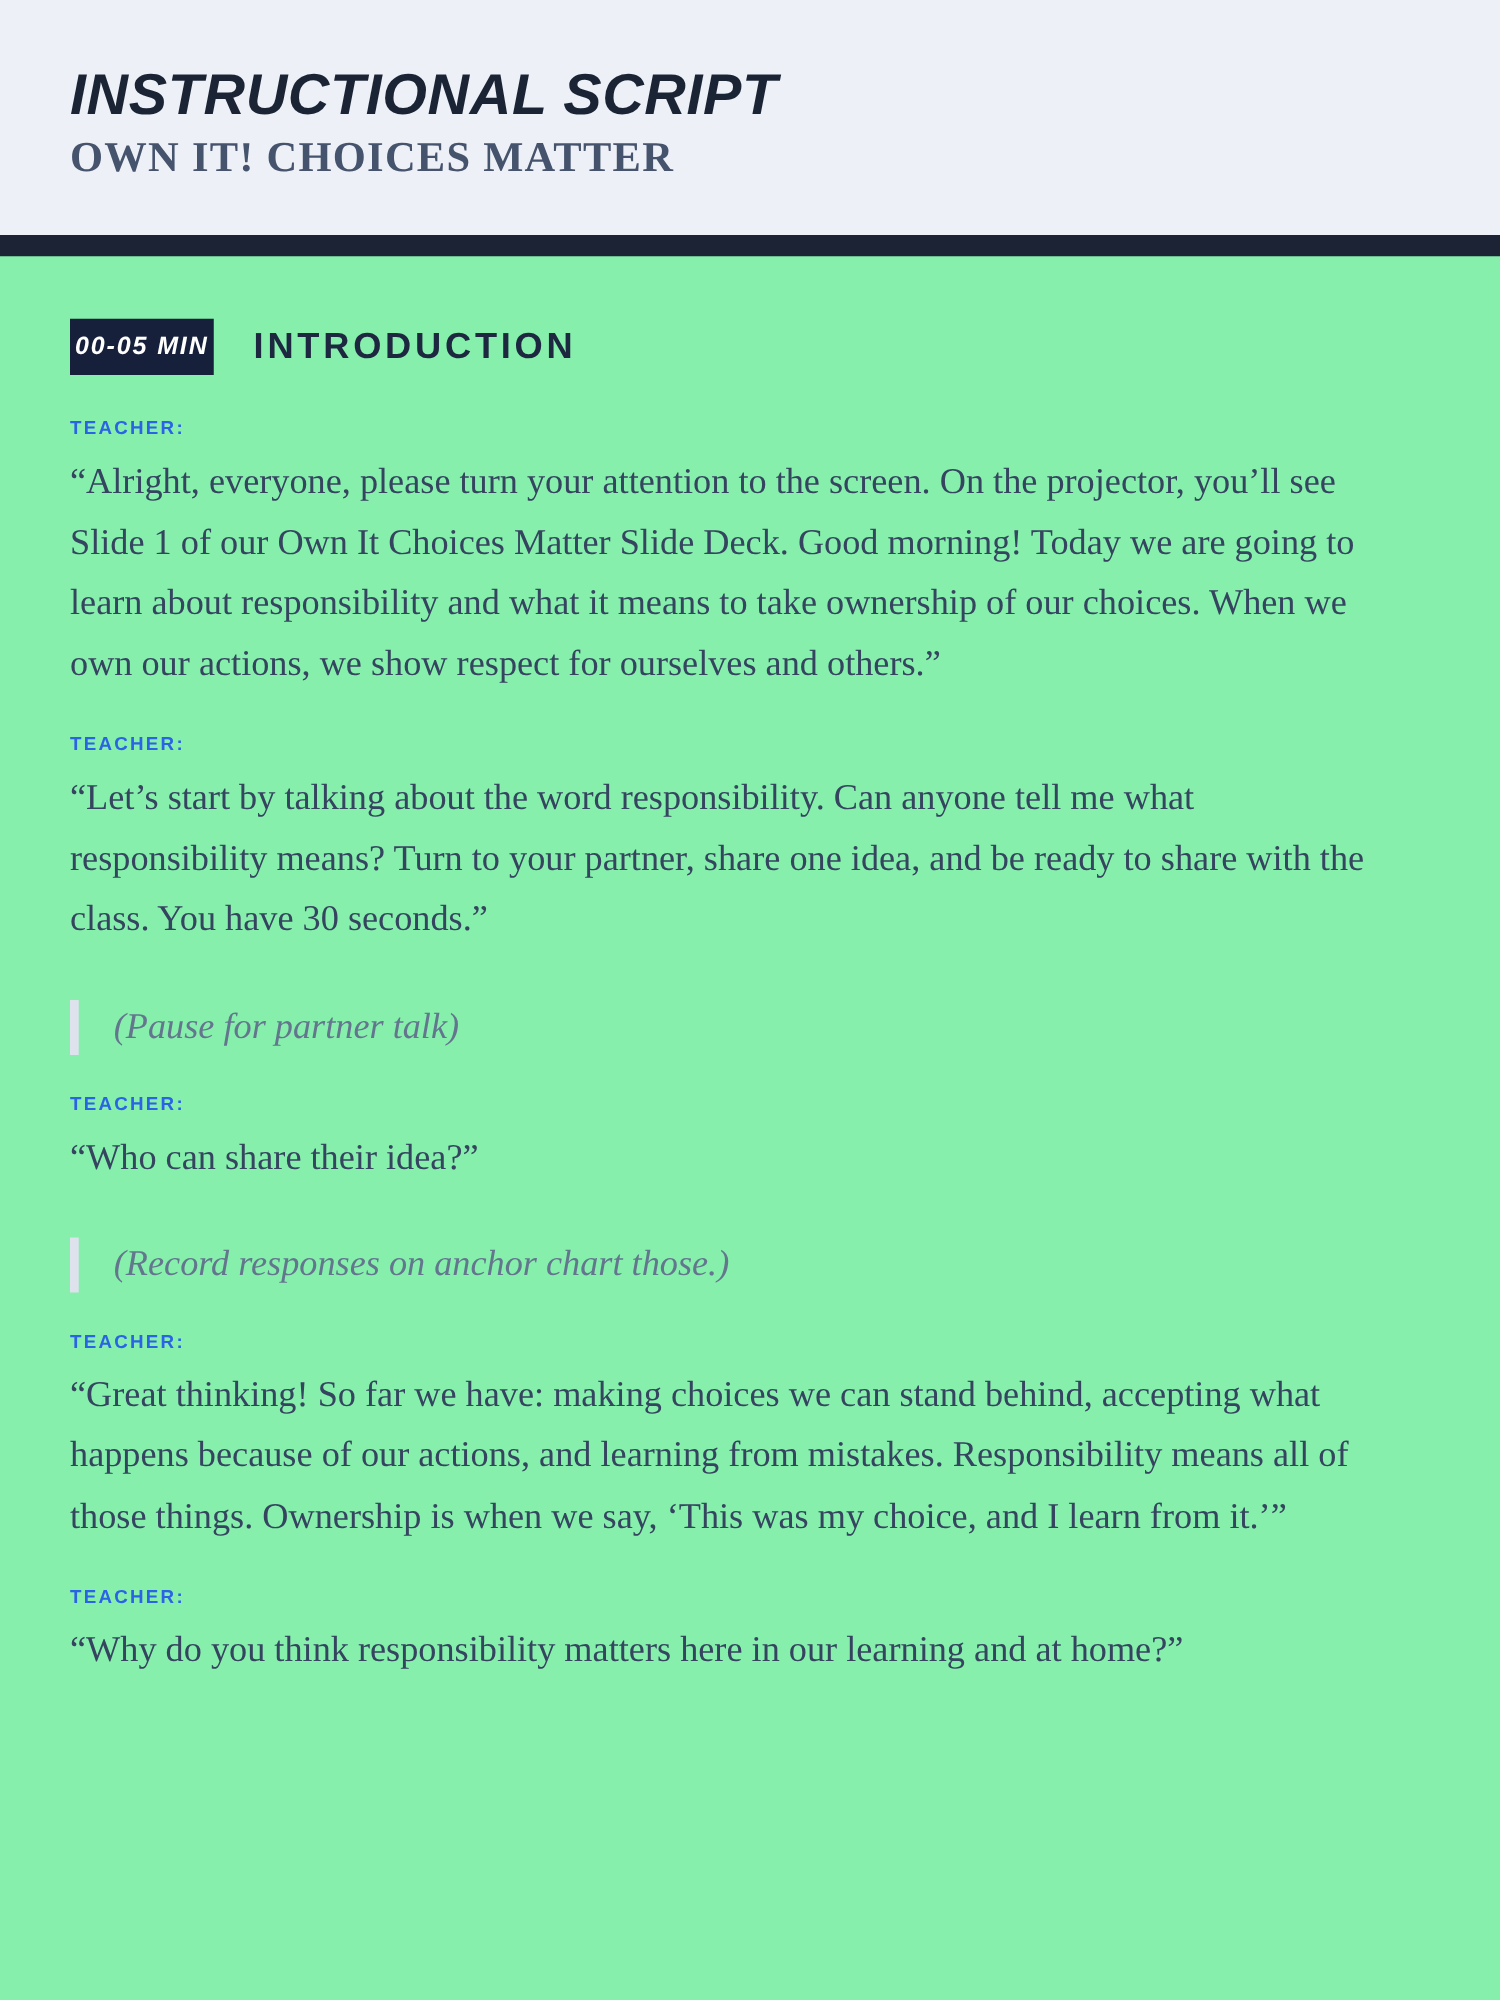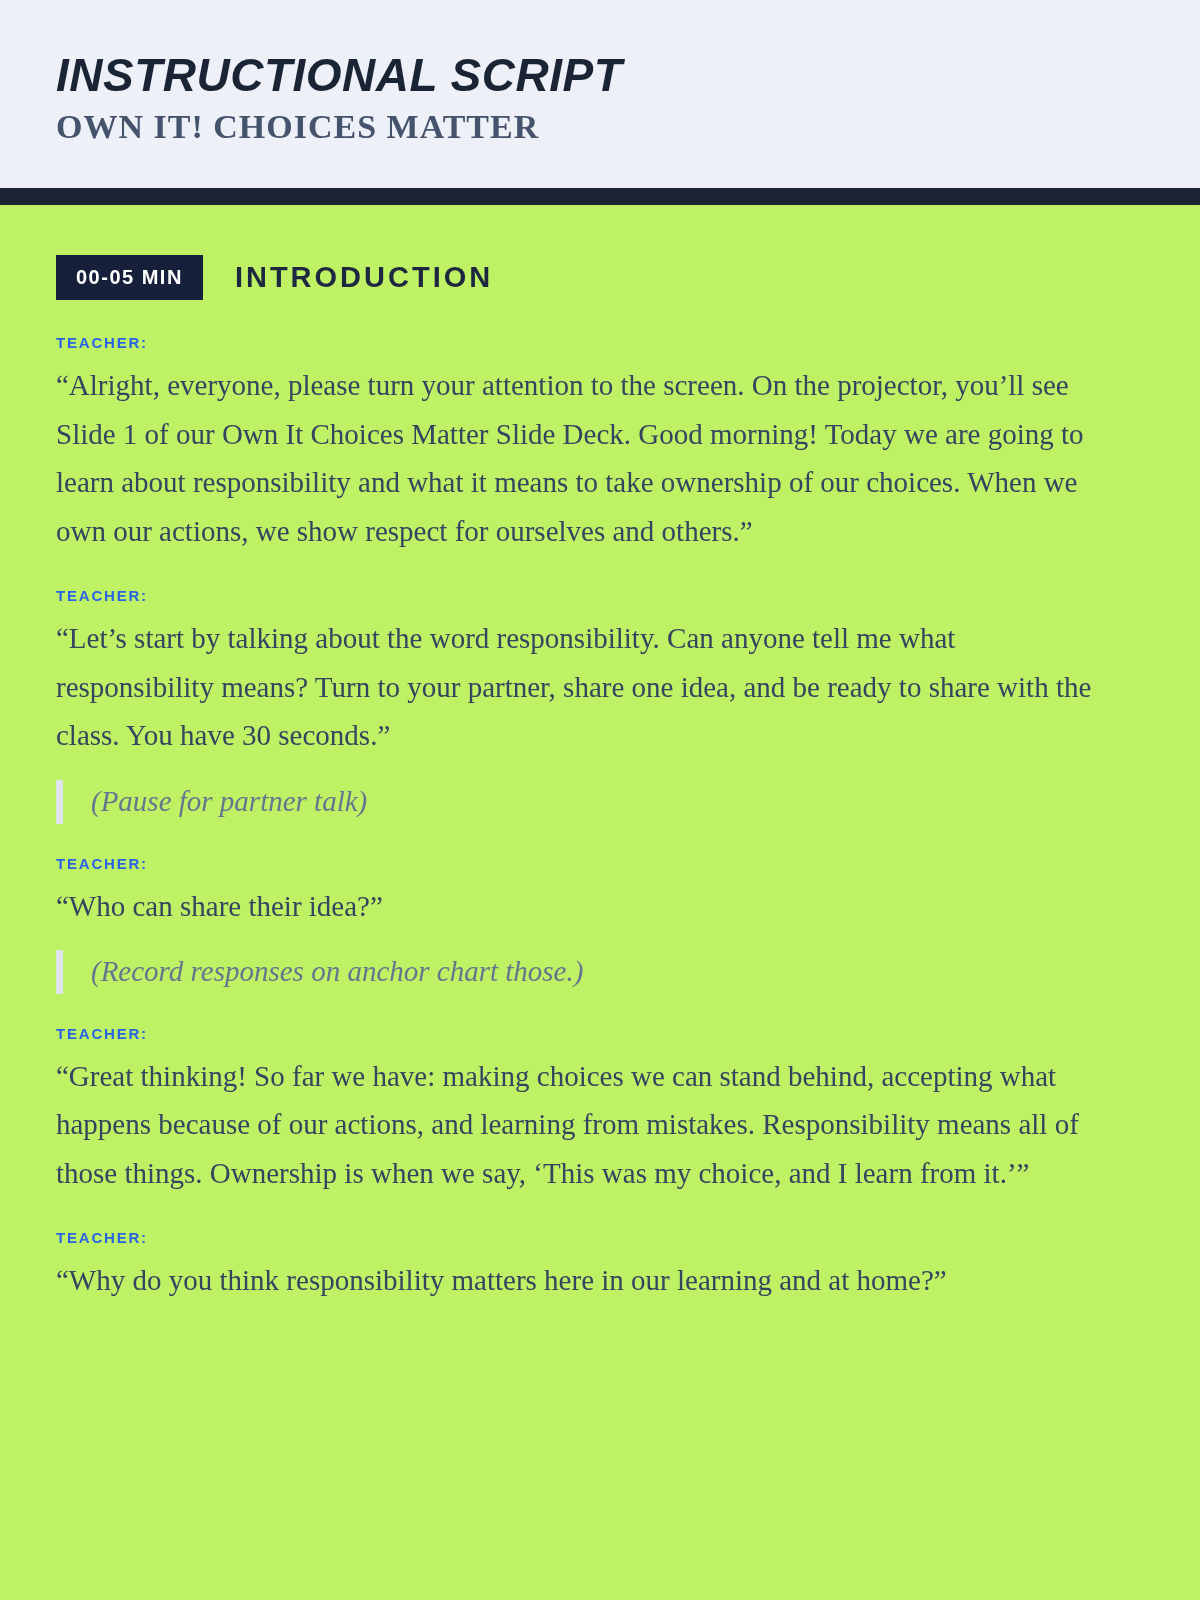--- a/index.html
+++ b/index.html
@@ -1,21 +1,21 @@
 <!DOCTYPE html>
 <html><head>
 <meta charset="utf-8">
 <style>
   * { margin: 0; padding: 0; box-sizing: border-box; }
   html, body { width: 1200px; background: #ffffff; }
   body {
     font-family: "Liberation Sans", sans-serif;
     color: #35445f;
   }
-  .page { width: 1200px; min-height: 1600px; background: #bef264; }
+  .page { width: 1200px; min-height: 1600px; background: #86efac; }
 
   
   .doc-header {
     background: #edf1f7;
     padding: 48px 58px 42px 56px;
   }
   .doc-title {
     font-family: "Liberation Sans", sans-serif;
     font-style: italic;
     font-weight: bold;
@@ -60,21 +60,22 @@
     gap: 32px;
     margin-bottom: 34px;
   }
   .time-badge {
     display: inline-block;
     background: #16203a;
     color: #ffffff;
     font-weight: bold;
     font-size: 20px;
     letter-spacing: 1.5px;
-    padding: 11px 20px;
+    padding: 11px 4px;
+    font-style: italic;
   }
   .section-heading {
     font-family: "Liberation Sans", sans-serif;
     font-weight: bold;
     font-size: 29px;
     letter-spacing: 3px;
     color: #1d2840;
     text-align: right;
   }
   .speaker-label {
@@ -86,21 +87,21 @@
     margin-bottom: 10px;
   }
   .speech {
     font-family: "Liberation Serif", serif;
     font-size: 29px;
     line-height: 1.68;
     color: #35445f;
     max-width: 1060px;
   }
   .stage-direction {
-    margin-top: 20px;
+    margin-top: 40px;
     border-left: 7px solid #dde2ec;
     padding-left: 28px;
     font-family: "Liberation Serif", serif;
     font-style: italic;
     font-size: 29px;
     line-height: 1.5;
     color: #64758e;
   }
 </style>
 </head>

